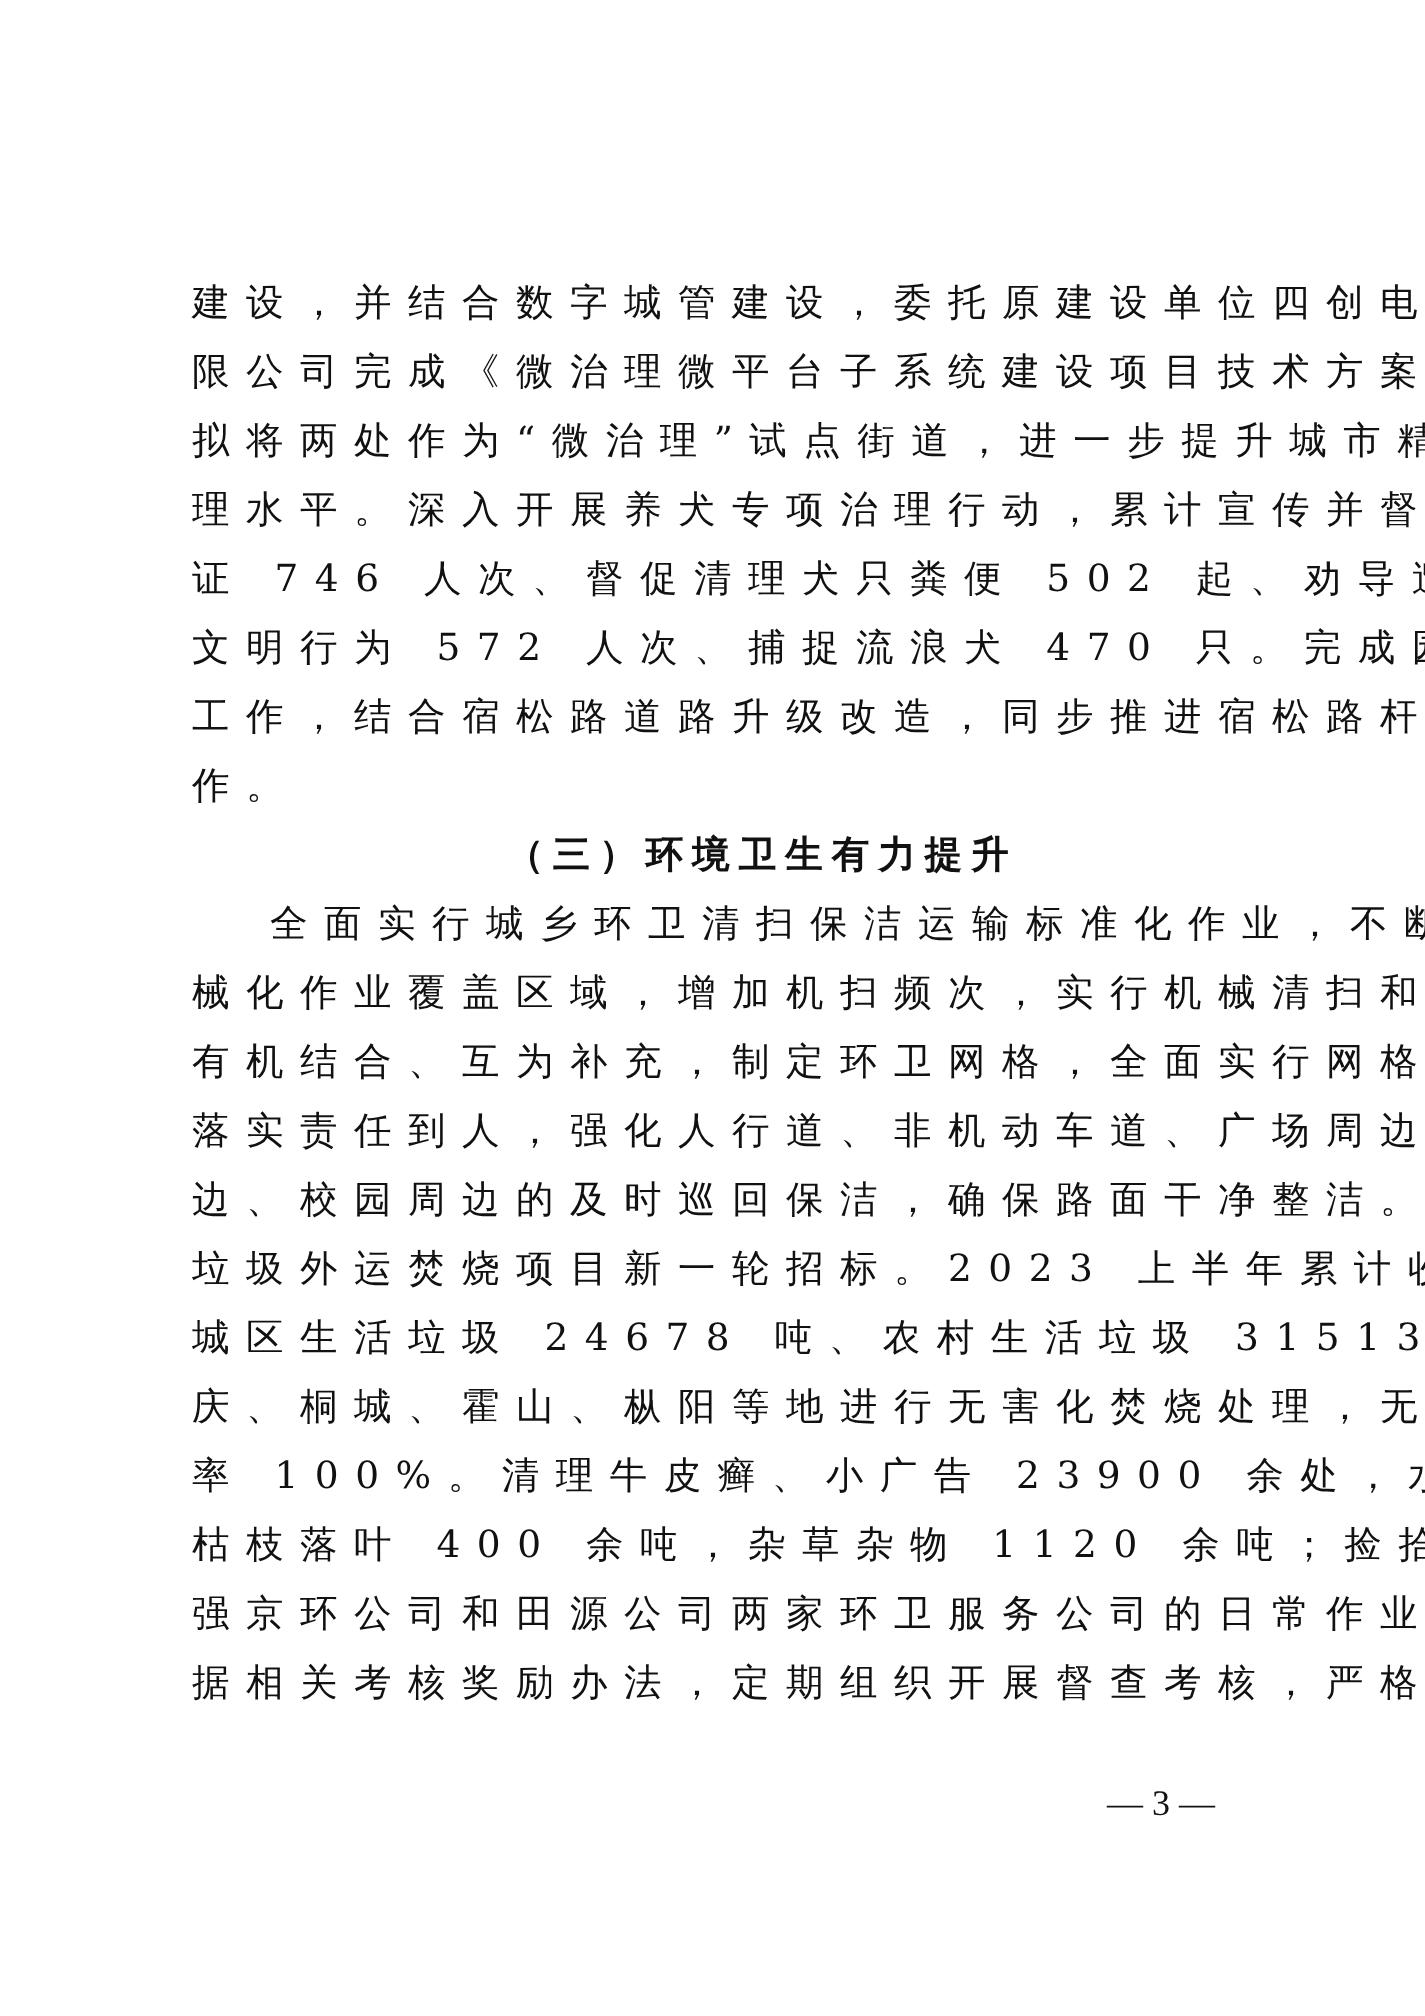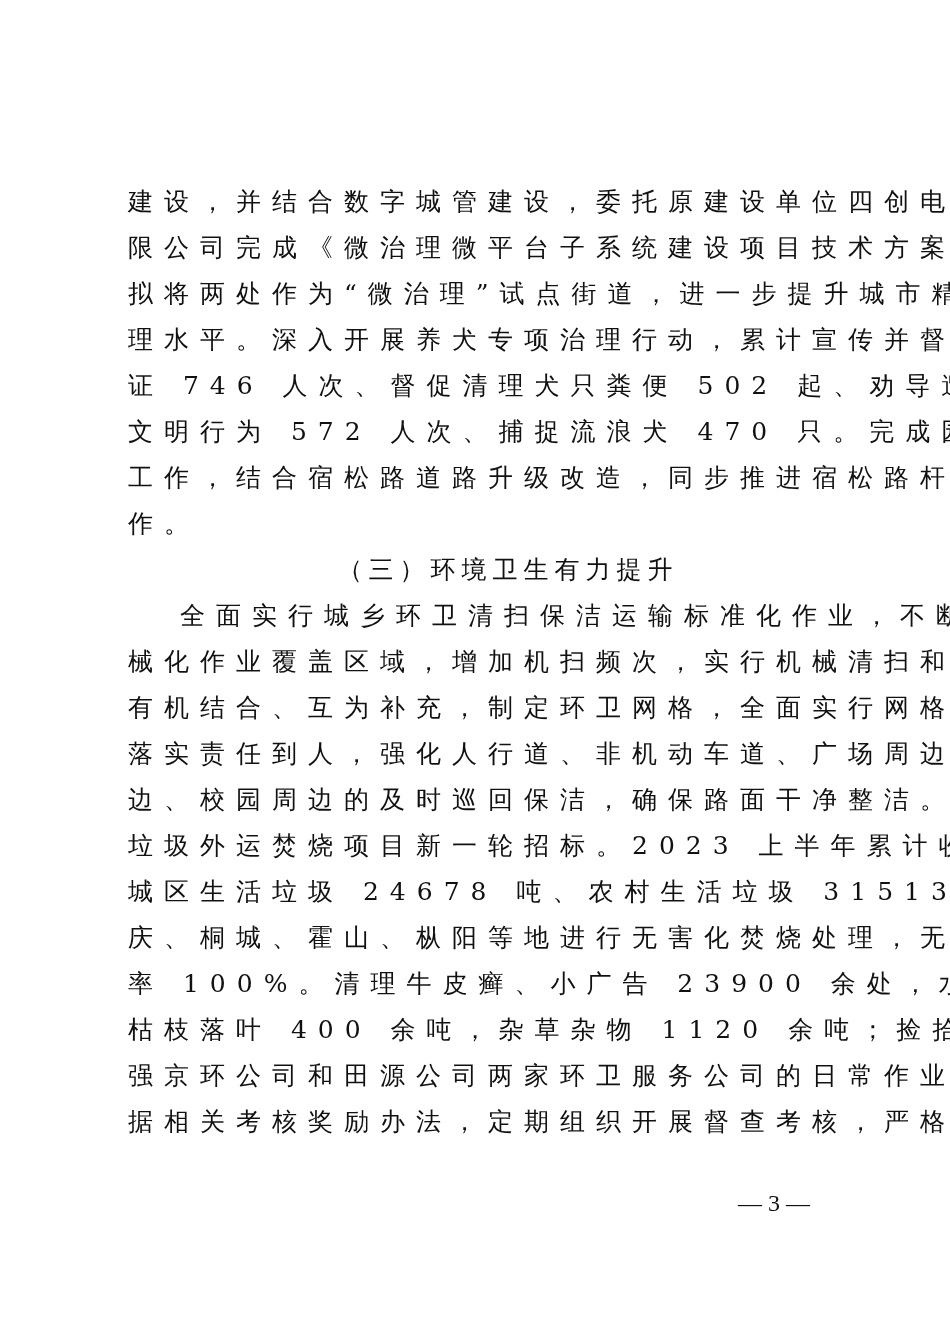--- a/index.html
+++ b/index.html
@@ -37,20 +37,21 @@
       white-space: nowrap;
       overflow: visible;
     }
     .heading {
       display: block;
       height: 46px;
       text-align: center;
       padding-left: 40px;
       letter-spacing: 6px;
       white-space: nowrap;
+      font-weight: bold;
     }
     .indent {
       padding-left: 52px;
     }
     .page-number {
       position: absolute;
       left: 738px;
       top: 1190px;
       font-family: "Liberation Serif", serif;
       font-size: 24px;

